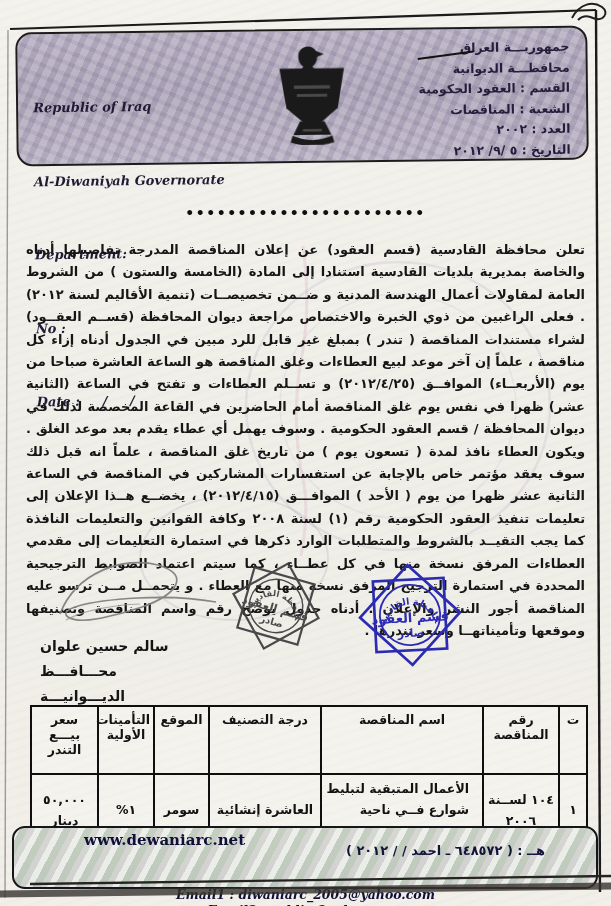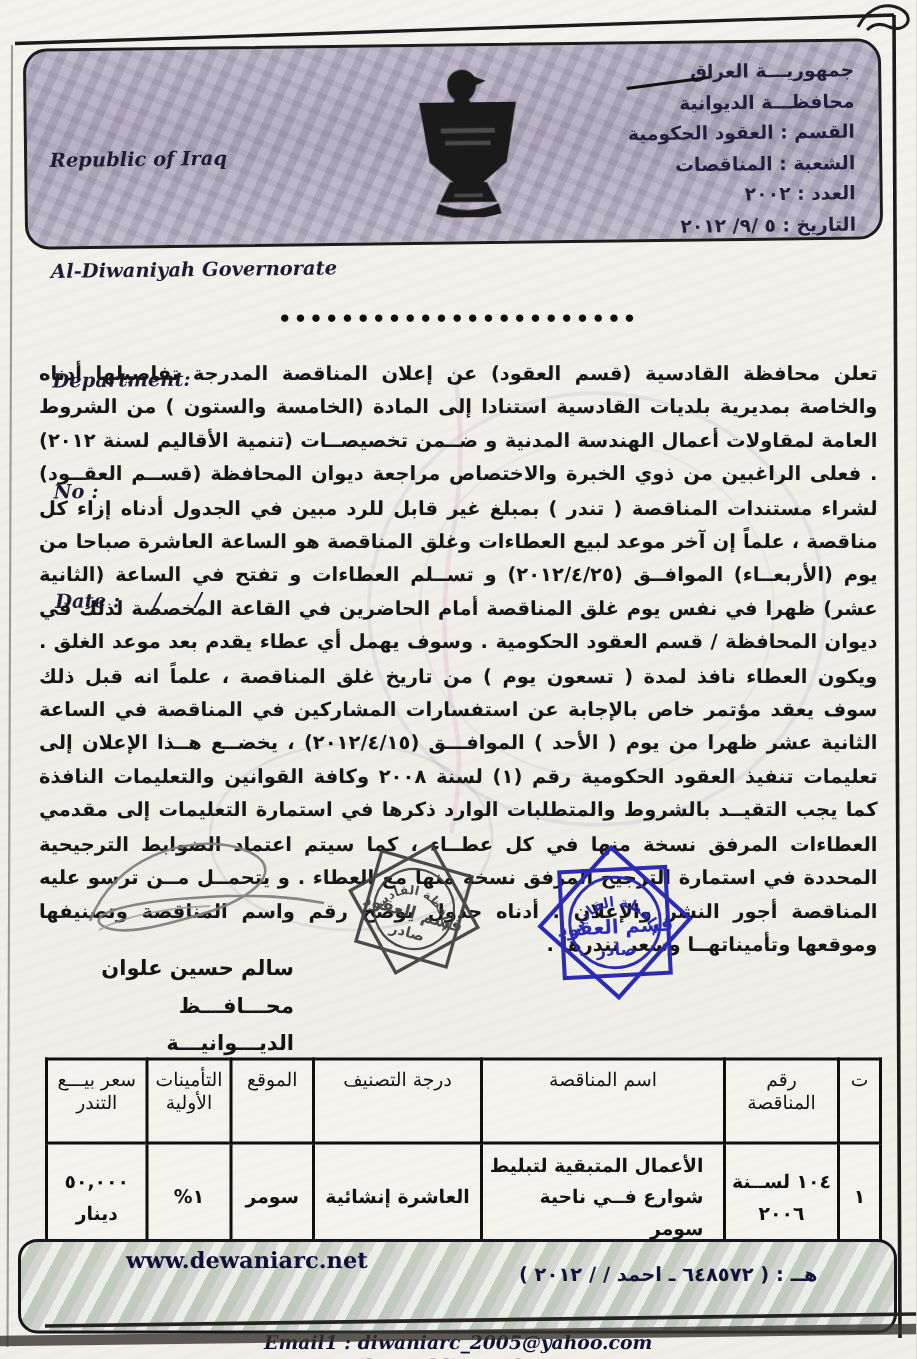--- a/index.html
+++ b/index.html
@@ -28,31 +28,31 @@
   
   .doc-title{position:absolute;top:183px;left:0;right:0;text-align:center;direction:rtl;
     font-weight:bold;font-size:16.5px;color:#101010;}
   .title-dots{position:absolute;top:205px;left:0;right:0;text-align:center;
     font-weight:bold;font-size:14px;letter-spacing:1.5px;color:#101010;}
   
   .doc-body{position:absolute;top:239px;right:26px;width:559px;direction:rtl;
     text-align:justify;font-weight:bold;font-size:13px;line-height:22.4px;color:#161616;}
   
   .signature{position:absolute;left:44px;top:550px;}
-  .sig-name-block{position:absolute;left:40px;top:634px;width:156px;text-align:right;
+  .sig-name-block{position:absolute;left:40px;top:634px;width:156px;text-align:left;
     direction:rtl;font-weight:bold;font-size:14px;line-height:25px;color:#141414;}
   
   .stamp{position:absolute;}
   .stamp-black{left:230px;top:560px;width:92px;height:92px;color:#3d3d3f;transform:rotate(16deg);opacity:.92;}
   .stamp-blue{left:358px;top:563px;width:104px;height:104px;color:#2c2cb2;transform:rotate(-3deg);}
   
   .tender-table{position:absolute;left:30px;top:705px;width:556px;border-collapse:collapse;
     direction:rtl;table-layout:fixed;background:rgba(255,255,255,.25);}
   .tender-table,.tender-table th,.tender-table td{border:2.2px solid #0f0f0f;}
-  .tender-table th{font-weight:normal;font-size:12.5px;vertical-align:top;padding:5px 3px 1px;
+  .tender-table th{font-weight:bold;font-size:12.5px;vertical-align:top;padding:5px 3px 13px;
     height:48px;color:#121212;}
   .tender-table td{font-weight:bold;font-size:12.5px;text-align:center;vertical-align:middle;
     padding:3px 4px;height:48px;color:#121212;line-height:21px;}
   .tender-table td.cell-name{text-align:right;padding-right:13px;}
   
   .footer-box{position:absolute;left:12px;top:826px;width:586px;height:63px;box-sizing:border-box;
     border:2.5px solid #16151b;border-radius:13px;
     background:
       repeating-linear-gradient(118deg, rgba(255,255,255,.55) 0 6px, rgba(150,170,155,.28) 6px 13px, rgba(215,200,220,.30) 13px 19px),
       linear-gradient(180deg,#d6dccf,#cdd4c9);}

